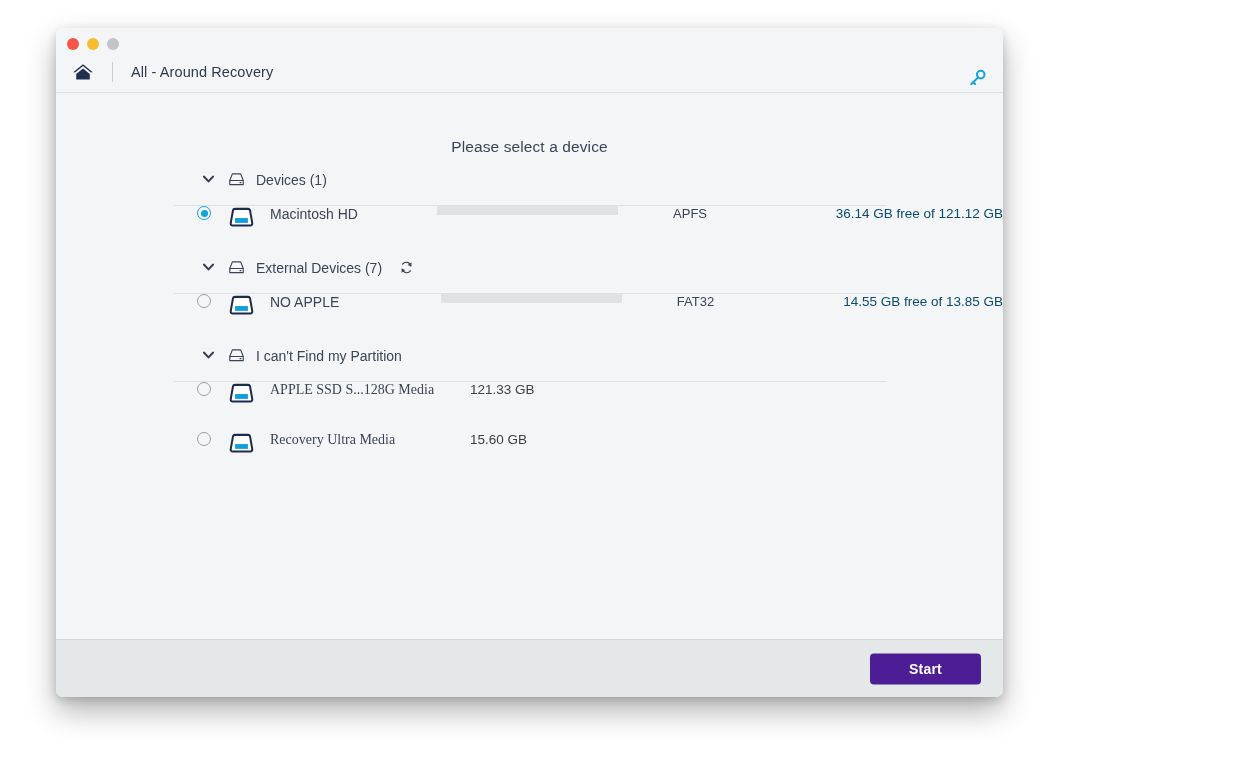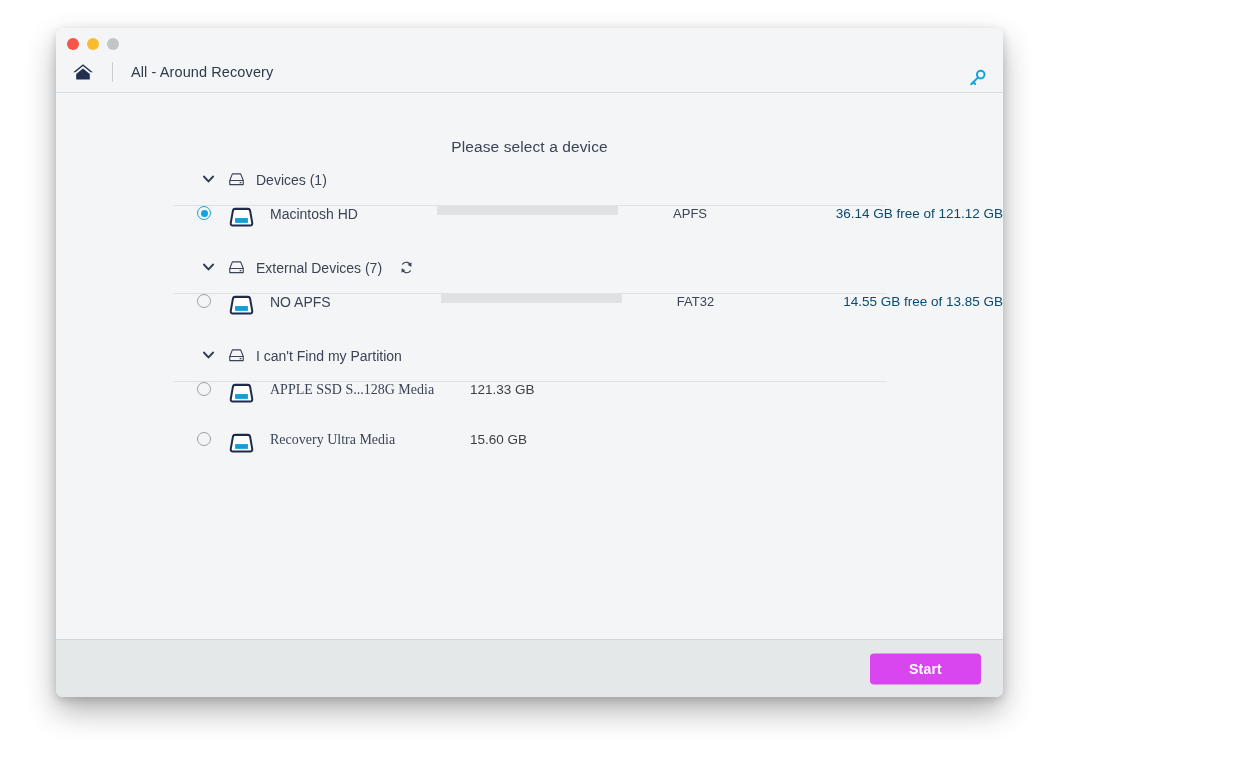--- a/index.html
+++ b/index.html
@@ -236,21 +236,21 @@
     border-top: 1px solid #d2d6d8;
     position: relative;
   }
   .start-button {
     position: absolute;
     right: 22px;
     top: 50%;
     transform: translateY(-50%);
     width: 111px;
     height: 31px;
-    background: #d946ef;
+    background: #4c1d95;
     color: #ffffff;
     border: none;
     border-radius: 4px;
     font-family: "Liberation Sans", sans-serif;
     font-size: 14px;
     font-weight: bold;
     letter-spacing: .2px;
     cursor: pointer;
   }
 </style>
@@ -353,21 +353,21 @@
           </div>
           <div class="section-rule"></div>
           <div class="device-row">
             <span class="radio"></span>
             <span class="drive-icon">
               <svg width="27" height="23" viewBox="0 0 28 24">
                 <path d="M7.2 3.0 L20.8 3.0 C22.0 3.0 22.6 3.6 22.9 4.6 L25.2 17.6 C25.5 19.3 24.6 20.4 23.0 20.4 L5.0 20.4 C3.4 20.4 2.5 19.3 2.8 17.6 L5.1 4.6 C5.4 3.6 6.0 3.0 7.2 3.0 Z" fill="#ffffff" stroke="#1d2a4a" stroke-width="2.1" stroke-linejoin="round"></path>
                 <rect x="7.3" y="12.6" width="13.4" height="5.0" fill="#0f9fdb"></rect>
               </svg>
             </span>
-            <span class="device-name">NO APFS</span>
+            <span class="device-name">NO APPLE</span>
             <span class="usage-bar"><span class="usage-fill" style="width:7%"></span></span>
             <span class="fs-label">FAT32</span>
             <span class="cap-label">14.55 GB free of 13.85 GB</span>
           </div>
         </div>
         <div class="section">
           <div class="section-header">
             <span class="chevron">
               <svg width="11" height="8" viewBox="0 0 11 8">
                 <path d="M1 1.6 L5.5 6.4 L10 1.6" fill="none" stroke="#2f3a4e" stroke-width="2" stroke-linecap="round" stroke-linejoin="round"></path>

